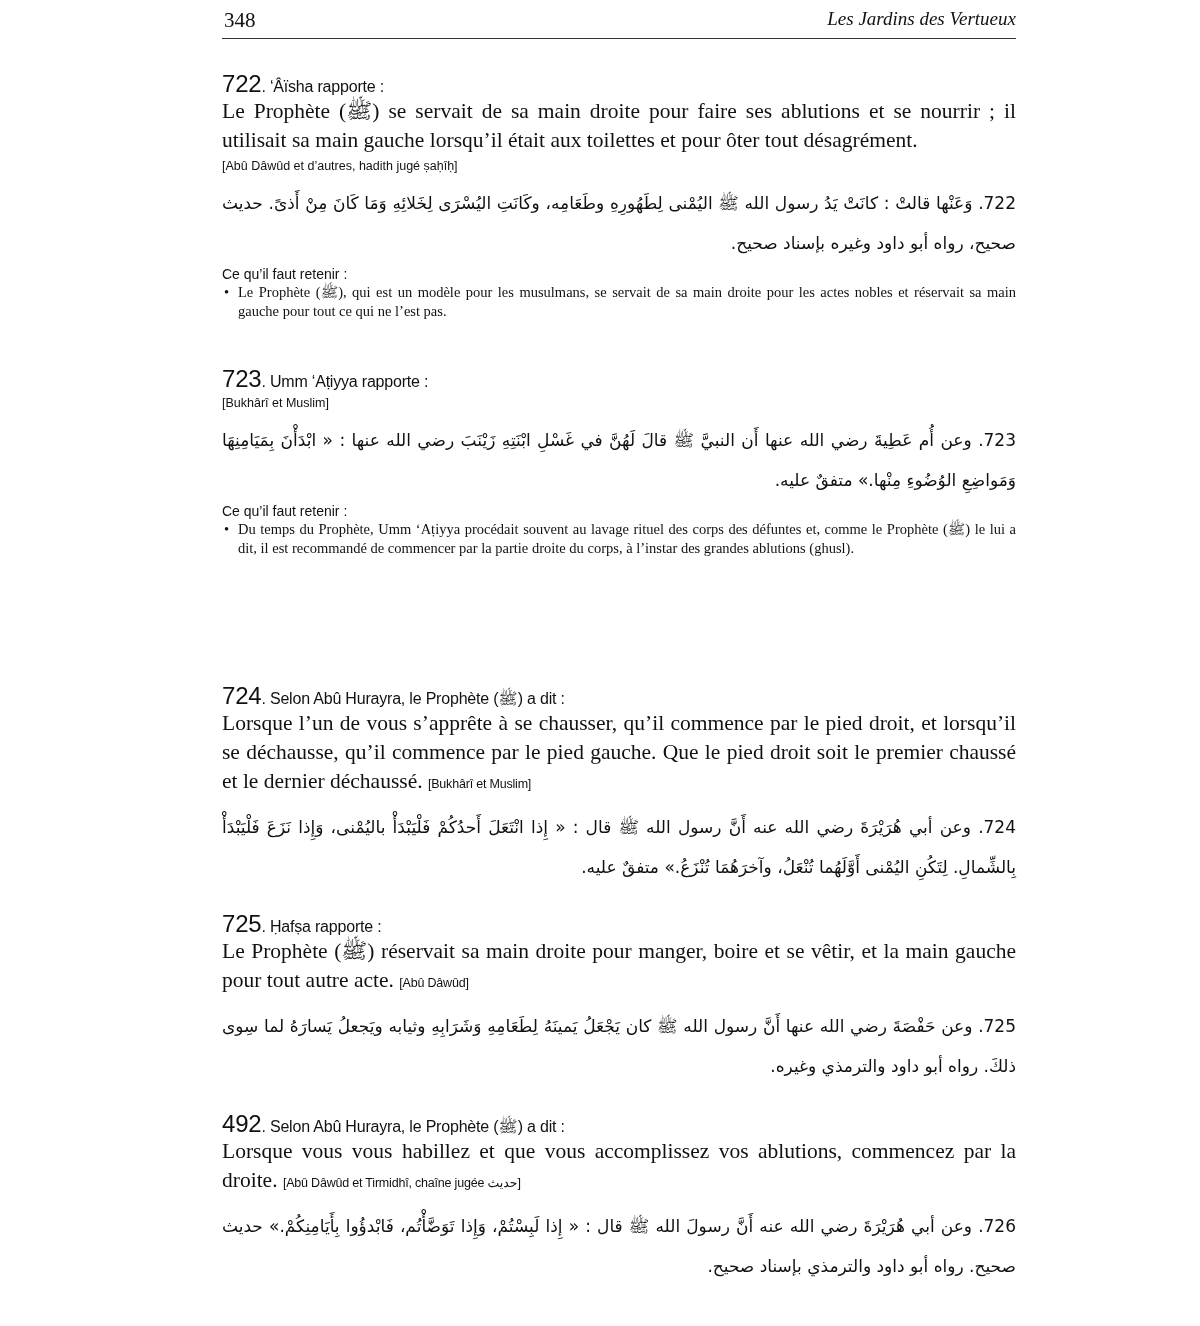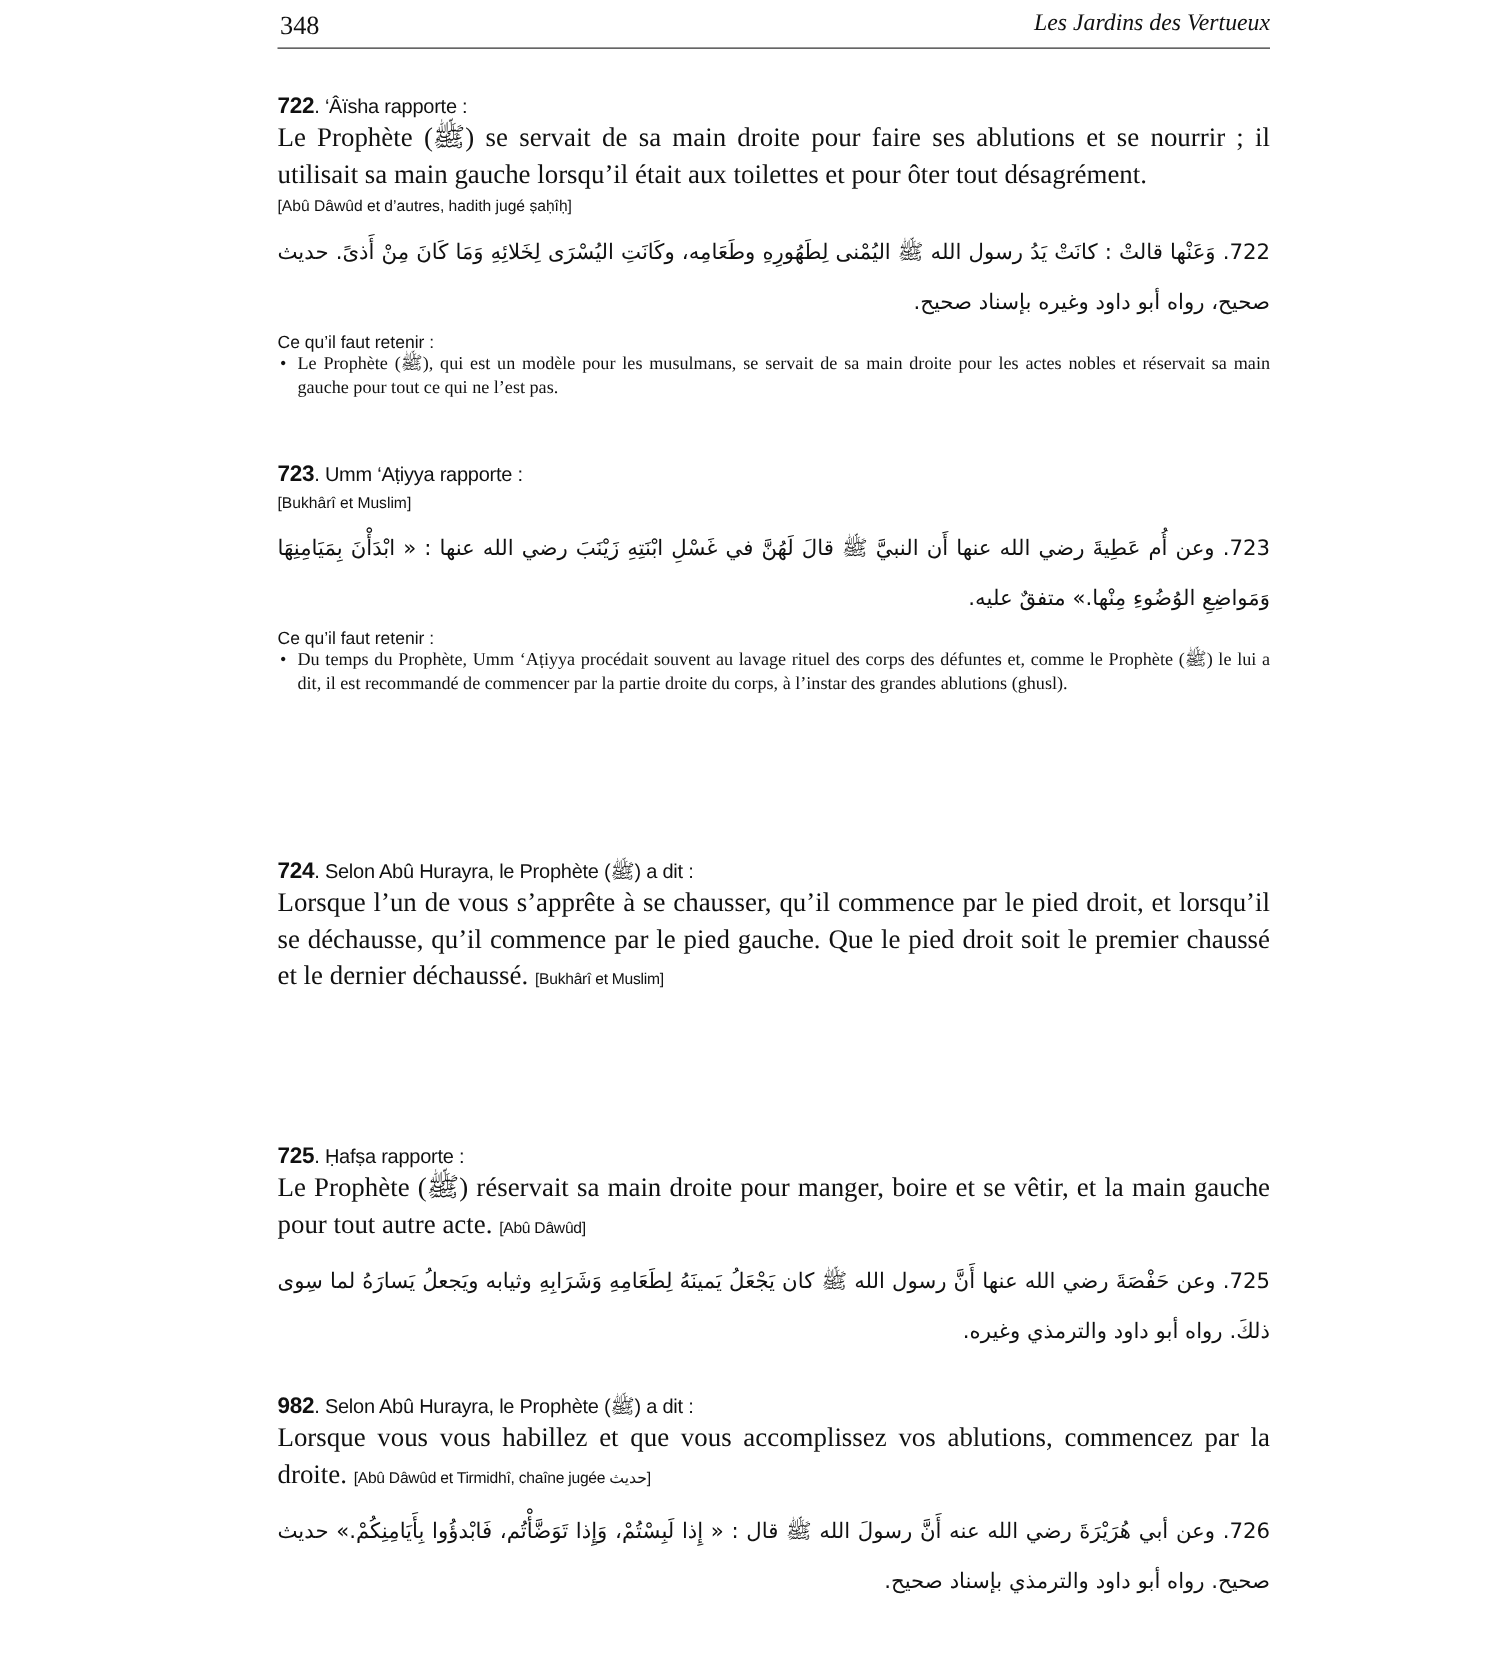--- a/index.html
+++ b/index.html
@@ -3,21 +3,21 @@
   <meta charset="utf-8">
   <style>
     html, body { margin: 0; padding: 0; background: #ffffff; }
     body { width: 1200px; height: 1326px; position: relative; overflow: hidden; color: #111; }
     .page { position: absolute; left: 222px; top: 0; width: 794px; }
     .header { position: absolute; top: 6px; left: 0; width: 794px; height: 32px; border-bottom: 1.5px solid #333; text-align: center; }
     .page-num { position: absolute; left: 2px; top: 2px; font-family: "Liberation Serif", serif; font-size: 21px; }
     .running-title { position: absolute; right: 0; top: 2px; font-family: "Liberation Serif", serif; font-style: italic; font-size: 19px; }
     .hadith { position: absolute; left: 0; width: 794px; }
     .intro { font-family: "Liberation Sans", sans-serif; font-size: 16px; line-height: 20px; letter-spacing: -0.2px; }
-    .intro .num { font-weight: bold; font-size: 18px; }
+    .intro .num { font-weight: normal; font-size: 24px; }
     .body-fr { font-family: "Liberation Serif", serif; font-size: 21.5px; line-height: 29px; text-align: justify; text-align-last: left; }
     .src { font-family: "Liberation Sans", sans-serif; font-size: 12.5px; letter-spacing: -0.2px; }
     .src-block { font-family: "Liberation Sans", sans-serif; font-size: 12.5px; line-height: 18px; margin-top: 2px; }
     .arabic { font-family: "DejaVu Sans", sans-serif; direction: rtl; text-align: justify; text-align-last: right; font-size: 17px; line-height: 40px; margin-top: 8px; }
     .retain-label { font-family: "Liberation Sans", sans-serif; font-size: 14px; line-height: 18px; margin-top: 2px; }
     .retain-item { font-family: "Liberation Serif", serif; font-size: 14.5px; line-height: 19px; padding-left: 16px; position: relative; text-align: justify; text-align-last: left; }
     .bullet { position: absolute; left: 2px; top: 0; }
   </style>
 </head>
 <body>
@@ -42,27 +42,28 @@
     <div class="intro"><span class="num">723</span><span>. Umm ‘Aṭiyya rapporte :</span></div>
     <div class="src-block">[Bukhârî et Muslim]</div>
     <div class="arabic">723. وعن أُم عَطِيةَ رضي الله عنها أَن النبيَّ ﷺ قالَ لَهُنَّ في غَسْلِ ابْنَتِهِ زَيْنَبَ رضي الله عنها : « ابْدَأْنَ بِمَيَامِنِهَا وَمَواضِعِ الوُضُوءِ مِنْها.» متفقٌ عليه.</div>
     <div class="retain-label">Ce qu’il faut retenir :</div>
     <div class="retain-item"><span class="bullet">•</span><span>Du temps du Prophète, Umm ‘Aṭiyya procédait souvent au lavage rituel des corps des défuntes et, comme le Prophète (ﷺ) le lui a dit, il est recommandé de commencer par la partie droite du corps, à l’instar des grandes ablutions (ghusl).</span></div>
   </div>
 
   <div class="hadith" style="top:686px;">
     <div class="intro"><span class="num">724</span><span>. Selon Abû Hurayra, le Prophète (ﷺ) a dit :</span></div>
     <div class="body-fr"><span>Lorsque l’un de vous s’apprête à se chausser, qu’il commence par le pied droit, et lorsqu’il se déchausse, qu’il commence par le pied gauche. Que le pied droit soit le premier chaussé et le dernier déchaussé.</span> <span class="src">[Bukhârî et Muslim]</span></div>
+    <div class="arabic">724. وعن أبي هُرَيْرَةَ رضي الله عنه أَنَّ رسول الله ﷺ قال : « إِذا انْتَعَلَ أَحدُكُمْ فَلْيَبْدَأْ باليُمْنى، وَإِذا نَزَعَ فَلْيَبْدَأْ بِالشِّمالِ. لِتَكُنِ اليُمْنى أَوَّلَهُما تُنْعَلُ، وآخرَهُمَا تُنْزَعُ.» متفقٌ عليه.</div>
   </div>
 
   <div class="hadith" style="top:914px;">
     <div class="intro"><span class="num">725</span><span>. Ḥafṣa rapporte :</span></div>
     <div class="body-fr"><span>Le Prophète (ﷺ) réservait sa main droite pour manger, boire et se vêtir, et la main gauche pour tout autre acte.</span> <span class="src">[Abû Dâwûd]</span></div>
     <div class="arabic">725. وعن حَفْصَةَ رضي الله عنها أَنَّ رسول الله ﷺ كان يَجْعَلُ يَمينَهُ لِطَعَامِهِ وَشَرَابِهِ وثيابه ويَجعلُ يَسارَهُ لما سِوى ذلكَ. رواه أبو داود والترمذي وغيره.</div>
   </div>
 
   <div class="hadith" style="top:1114px;">
-    <div class="intro"><span class="num">982</span><span>. Selon Abû Hurayra, le Prophète (ﷺ) a dit :</span></div>
+    <div class="intro"><span class="num">492</span><span>. Selon Abû Hurayra, le Prophète (ﷺ) a dit :</span></div>
     <div class="body-fr"><span>Lorsque vous vous habillez et que vous accomplissez vos ablutions, commencez par la droite.</span> <span class="src">[Abû Dâwûd et Tirmidhî, chaîne jugée حديث]</span></div>
     <div class="arabic">726. وعن أبي هُرَيْرَةَ رضي الله عنه أَنَّ رسولَ الله ﷺ قال : « إِذا لَبِسْتُمْ، وَإِذا تَوَضَّأْتُم، فَابْدؤُوا بِأَيَامِنِكُمْ.» حديث صحيح. رواه أبو داود والترمذي بإسناد صحيح.</div>
   </div>
 
 </div>
 
 </body></html>

